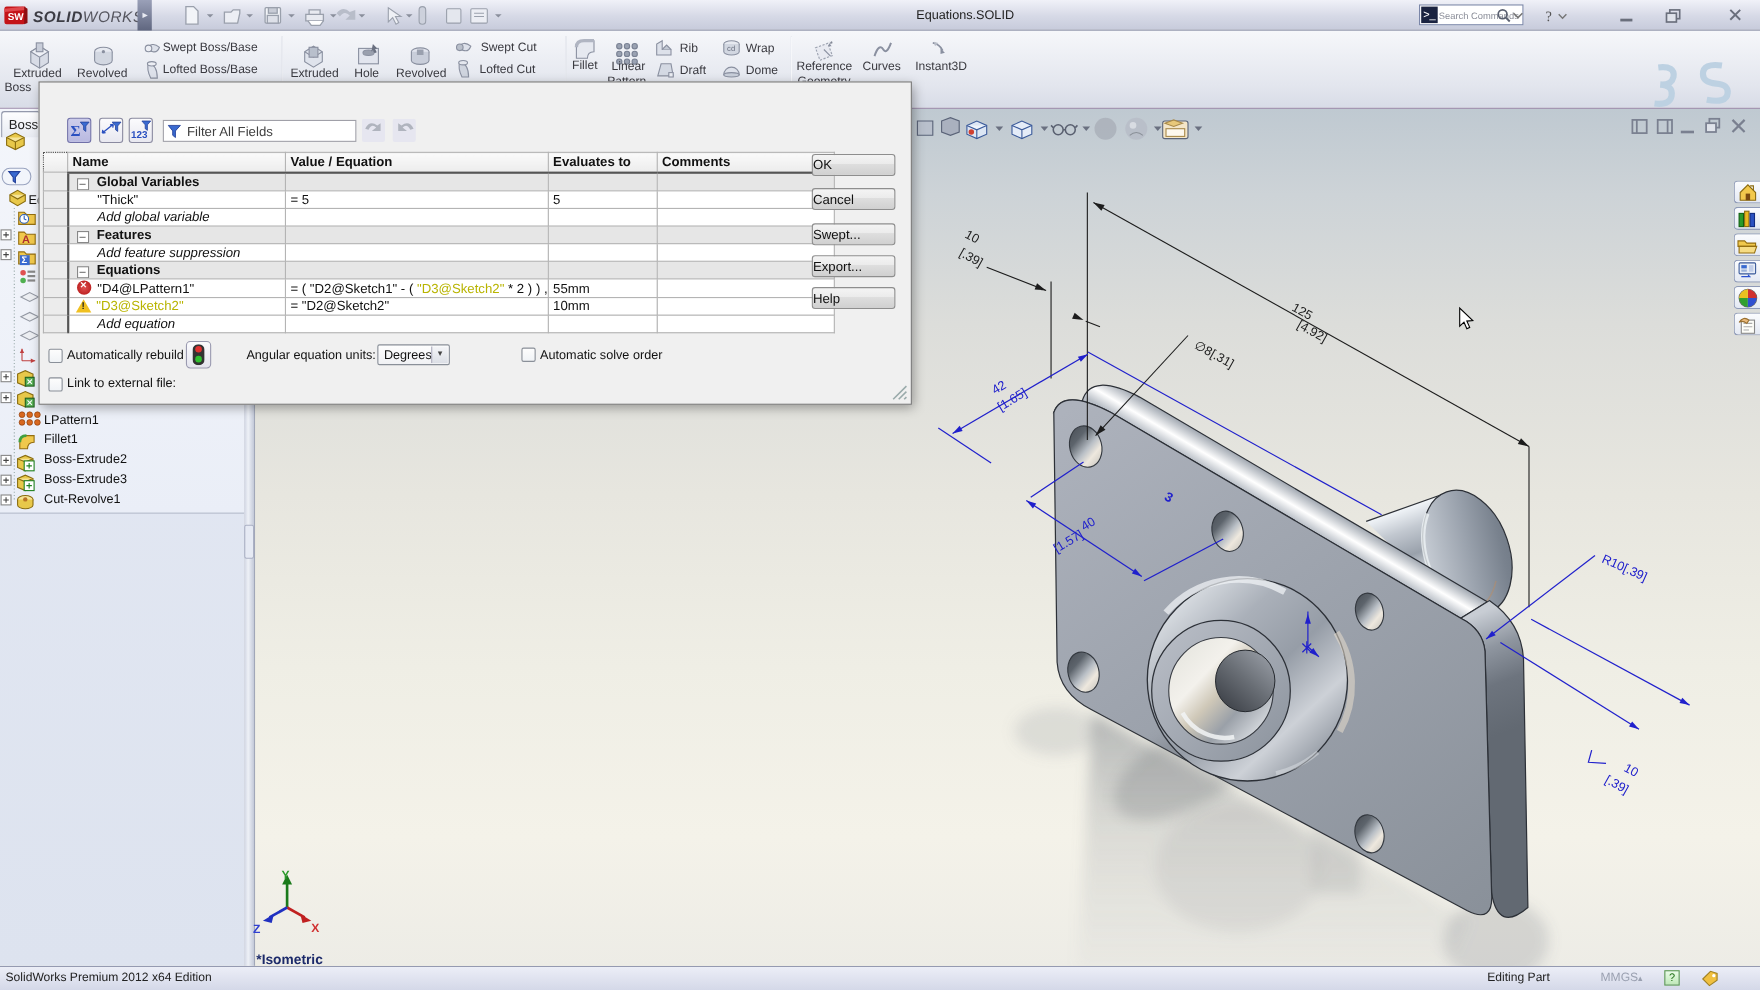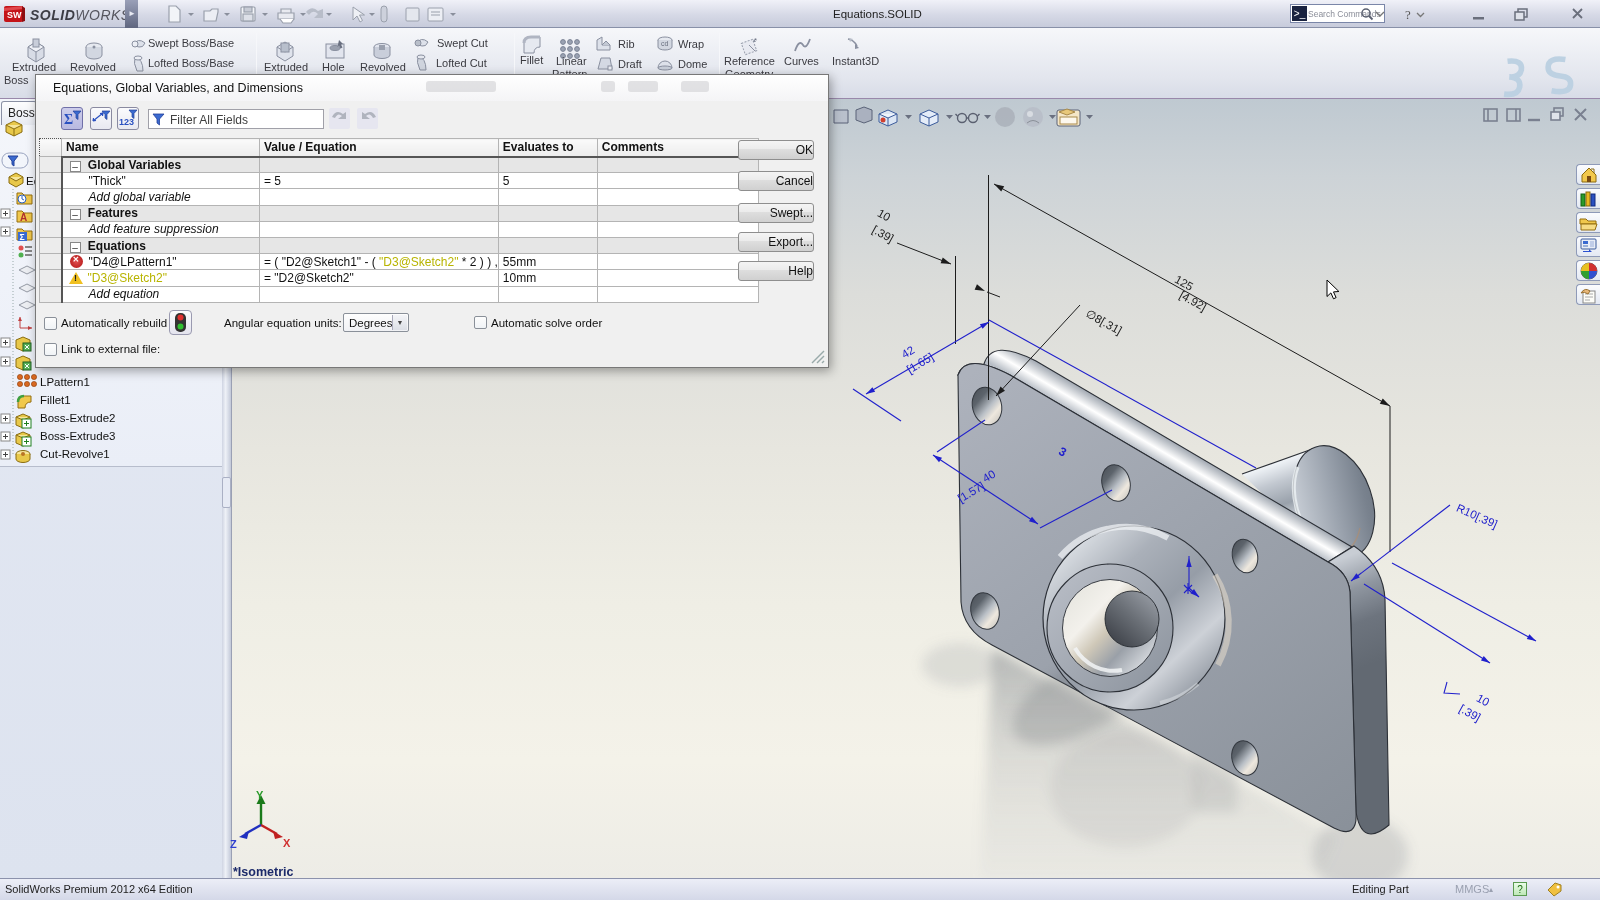--- a/index.html
+++ b/index.html
@@ -52,21 +52,21 @@
     background:linear-gradient(#eceef7,#d4d8e8); border-top:1px solid #8c92ac; font-size:11px; color:#222; }
 
   
   #dlg { position:absolute; left:35px; top:74px; width:794px; height:294px;
     background:#f0f0f0; border:1px solid #787878; box-shadow:2px 3px 10px rgba(0,0,0,0.35); }
   #dlgtitle { position:absolute; left:0; top:0; width:100%; height:26px; background:linear-gradient(#ffffff,#f4f4f6); }
   #dlgtitle span { position:absolute; left:17px; top:6px; font-size:12.5px; color:#111; }
   .toolbtn { position:absolute; width:22px; height:23px; border:1px solid #8a8aa0; border-radius:3px; background:linear-gradient(#fbfbfd,#e8e8f0); }
   .toolbtn.pressed { background:linear-gradient(#cdcdeb,#b9b9e0); border-color:#7070a8;}
   #filterbox { position:absolute; left:112px; top:34px; width:176px; height:20px; background:#fff; border:1px solid #a0a0a8; }
-  .win7btn { position:absolute; left:702px; width:76px; height:20px; font-size:12px; color:#111; text-align:right; line-height:18px;
+  .win7btn { position:absolute; left:702px; width:76px; height:20px; font-size:12px; color:#111; text-align:left; line-height:18px;
     background:linear-gradient(#f4f4f4,#ebebeb 45%,#dedede 46%,#d0d0d0); border:1px solid #8e8e8e; border-radius:3px; }
   table.eq { position:absolute; left:3px; top:63px; border-collapse:collapse; table-layout:fixed; }
   table.eq td { border:1px solid #b4b4b4; font-size:12px; color:#111; padding:0 0 0 4px; height:16.2px; overflow:hidden; white-space:nowrap; vertical-align:middle; background:#fff;}
   table.eq tr.hdr td { border-bottom:2px solid #555; font-weight:bold; height:18px; background:linear-gradient(#fafafa,#ececec);}
   table.eq td.rh { border-right:2px solid #555; background:#ececec; }
   table.eq tr.grp td { background:#e6e6e6; font-weight:bold; }
   table.eq tr.grp td.rh, table.eq td.rh { background:#ececec; font-weight:normal;}
   .ital { font-style:italic; color:#9a9a9a; }
   .exp { display:inline-block; width:11px; height:11px; border:1px solid #888; background:#fff; color:#333; font-size:10px; line-height:9px; text-align:center; margin:0 4px 0 3px; vertical-align:-1px; font-weight:normal;}
   
@@ -717,27 +717,20 @@
         <path d="M0 8 a8 8 0 0 1 8 -8 v8 z" fill="#e8c020"></path>
       </g>
     <g transform="translate(3,123)">
         <rect x="2" y="4" width="12" height="12" fill="#fdfdf8" stroke="#888"></rect>
         <path d="M4 7 h8 M4 10 h8 M4 13 h5" stroke="#aaa"></path>
         <path d="M0 6 q4 -6 9 -2 l-2 3 q-4 -3 -7 -1 z" fill="#e8b87a" stroke="#9a7030"></path>
       </g>
   </svg>
 
   <div id="dlg">
-    <div id="dlgtitle">
-      <span>Equations, Global Variables, and Dimensions</span>
-      <div class="abs" style="left:390px;top:6px;width:70px;height:11px;background:#c8c8cc;opacity:0.5;border-radius:3px;"></div>
-      <div class="abs" style="left:565px;top:6px;width:14px;height:11px;background:#c8c8cc;opacity:0.5;border-radius:3px;"></div>
-      <div class="abs" style="left:592px;top:6px;width:30px;height:11px;background:#c8c8cc;opacity:0.5;border-radius:3px;"></div>
-      <div class="abs" style="left:645px;top:6px;width:28px;height:11px;background:#c8c8cc;opacity:0.5;border-radius:3px;"></div>
-    </div>
 
     <div class="toolbtn pressed" style="left:25px;top:32px;"></div>
     <div class="toolbtn" style="left:54px;top:32px;"></div>
     <div class="toolbtn" style="left:81px;top:32px;"></div>
     <svg class="abs" style="left:25px;top:32px;" width="120" height="24" viewBox="0 0 120 24">
       <text x="3" y="17" font-size="14" font-weight="bold" fill="#2a50c0" font-family="Liberation Serif">Σ</text>
       <path d="M12 4 h8 l-3 3.5 v5 l-2 -1.5 v-3.5 z" fill="#3a6ad0" stroke="#23409a" stroke-width="0.7"></path>
       <g transform="translate(29,0)">
         <path d="M3 14 l10 -8 m0 0 l-3 0.5 m3 -0.5 l-0.5 3 M3 14 l3 -0.5 M3 14 l0.5 -3" stroke="#2a50c0" fill="none" stroke-width="1.2"></path>
         <path d="M12 4 h8 l-3 3.5 v5 l-2 -1.5 v-3.5 z" fill="#3a6ad0" stroke="#23409a" stroke-width="0.7"></path>

